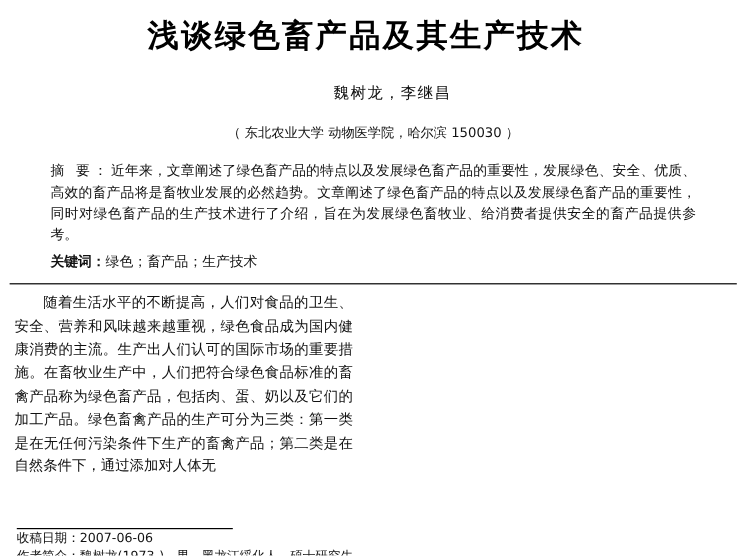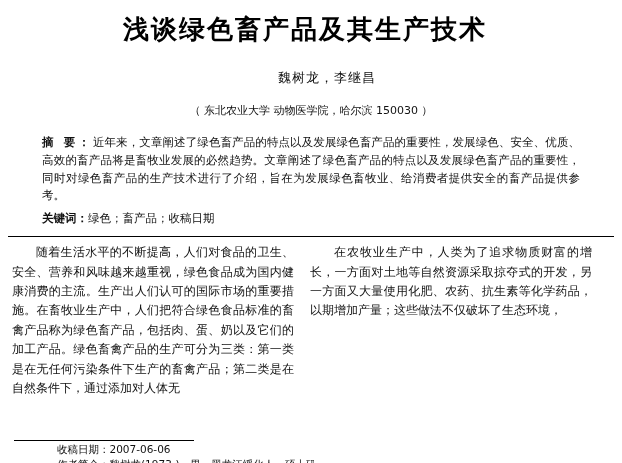--- a/index.html
+++ b/index.html
@@ -46,21 +46,21 @@
     color: #111;
   }
   .abstract {
     margin: 16px 42px 0 42px;
     font-size: 11.5px;
     line-height: 1.55;
     text-align: justify;
     color: #111;
   }
   .abstract .lbl {
-    font-weight: bold;
+    font-weight: normal;
     letter-spacing: 3px;
   }
   .keywords {
     margin: 5px 42px 0 42px;
     font-size: 11.5px;
     line-height: 1.55;
     color: #111;
   }
   .keywords .lbl {
     font-weight: bold;
@@ -116,51 +116,49 @@
     left: 14px;
     bottom: 2px;
     width: 300px;
     font-size: 10.5px;
     line-height: 1.5;
     color: #111;
   }
   .footnotes div {
     white-space: nowrap;
     overflow: hidden;
-    margin-left: 43px;
   }
 </style>
 </head>
 <body>
 
 <div class="page">
 
   <h1 class="title">浅谈绿色畜产品及其生产技术</h1>
 
   <div class="authors">魏树龙，李继昌</div>
 
   <div class="affil">（ 东北农业大学 动物医学院，哈尔滨 150030 ）</div>
 
   <div class="abstract">
     <span class="lbl">摘 要：</span><span>近年来，文章阐述了绿色畜产品的特点以及发展绿色畜产品的重要性，发展绿色、安全、优质、高效的畜产品将是畜牧业发展的必然趋势。文章阐述了绿色畜产品的特点以及发展绿色畜产品的重要性，同时对绿色畜产品的生产技术进行了介绍，旨在为发展绿色畜牧业、给消费者提供安全的畜产品提供参考。</span>
   </div>
 
   <div class="keywords">
-    <span class="lbl">关键词：</span><span>绿色；畜产品；收稿日期</span>
+    <span class="lbl">关键词：</span><span>绿色；畜产品；生产技术</span>
   </div>
 
 
   <div class="rule"></div>
 
   <div class="columns">
     <div class="col">
       <p>随着生活水平的不断提高，人们对食品的卫生、安全、营养和风味越来越重视，绿色食品成为国内健康消费的主流。生产出人们认可的国际市场的重要措施。在畜牧业生产中，人们把符合绿色食品标准的畜禽产品称为绿色畜产品，包括肉、蛋、奶以及它们的加工产品。绿色畜禽产品的生产可分为三类：第一类是在无任何污染条件下生产的畜禽产品；第二类是在自然条件下，通过添加对人体无</p>
     </div>
     <div class="col">
-      <p>在农牧业生产中，人类为了追求物质财富的增长，一方面对土地等自然资源采取掠夺式的开发，另一方面又大量使用化肥、农药、抗生素等化学药品，以期增加产量；这些做法不仅破坏了生态环境，</p>
     </div>
   </div>
 
   <div class="footnote-rule"></div>
   <div class="footnotes">
     <div>收稿日期：2007-06-06</div>
     <div>作者简介：魏树龙(1973-)，男，黑龙江绥化人，硕士研究生，</div>
   </div>
 
 </div>

